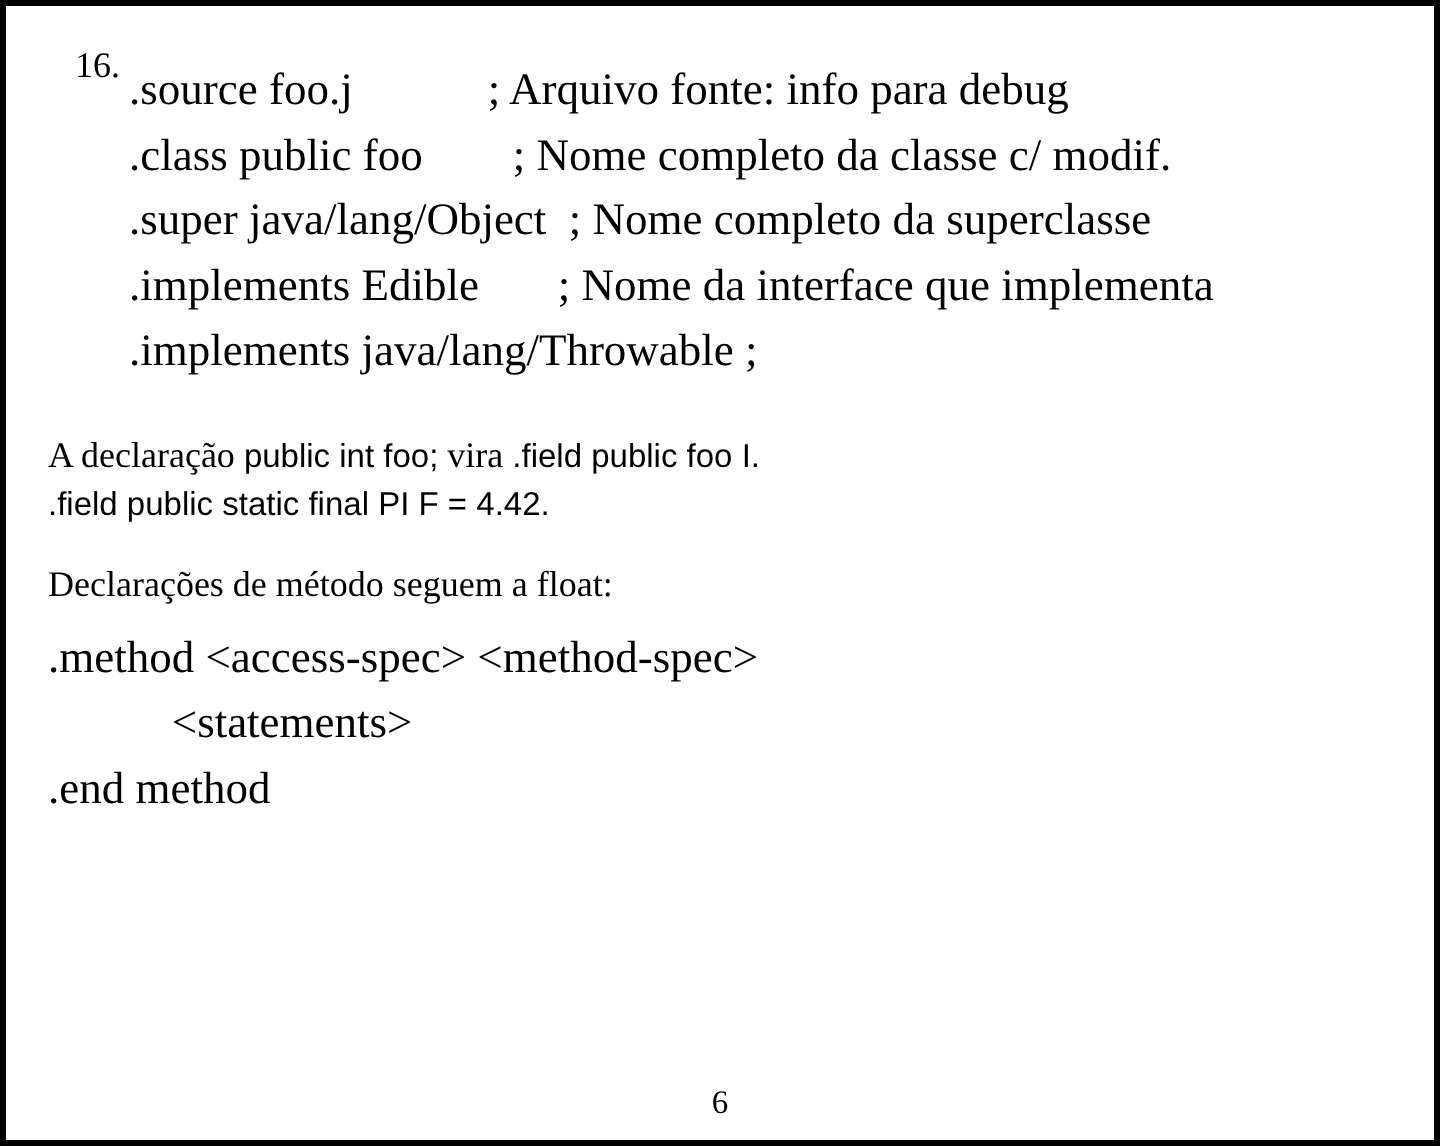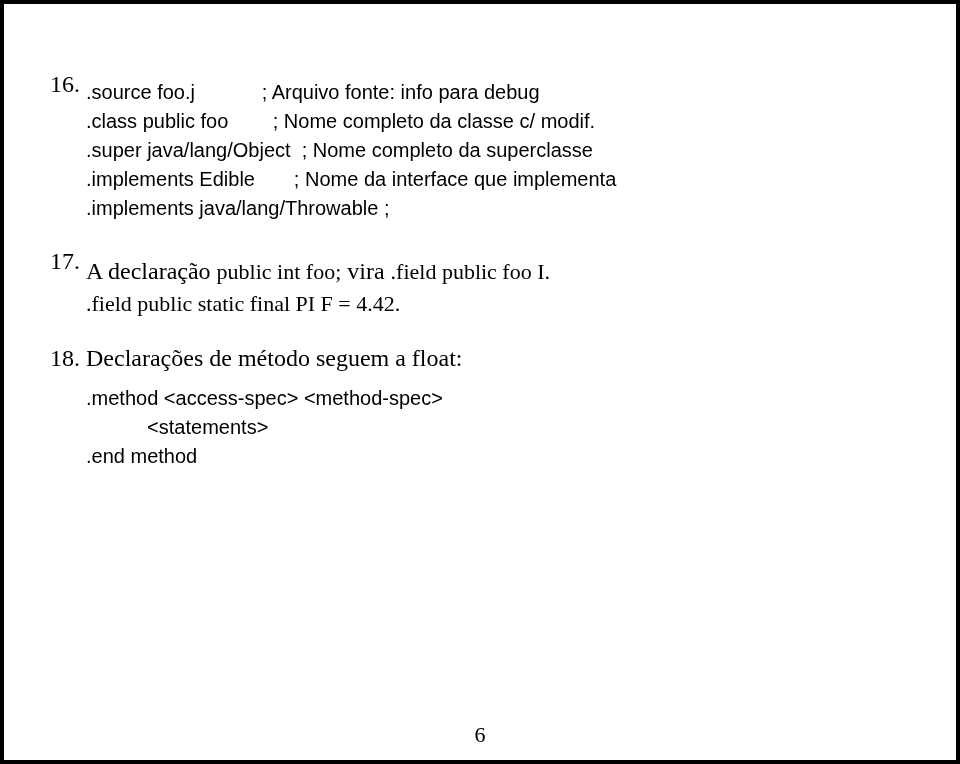--- a/index.html
+++ b/index.html
@@ -15,49 +15,48 @@
     box-sizing: border-box;
     width: 960px;
     height: 764px;
     border: 4px solid #000;
     padding: 24px 28px 16px 28px;
     position: relative;
   }
   .content {
     font-size: 24px;
     line-height: 1.35;
-    margin-top: 40px;
   }
   ol.list {
     list-style: none;
     margin: 0;
     padding: 0;
   }
   ol.list > li {
     display: flex;
     margin-bottom: 22px;
   }
   .num {
     width: 48px;
     flex: 0 0 48px;
     text-align: right;
     padding-right: 6px;
   }
   .body {
     flex: 1 1 auto;
   }
   .code {
-    font-family: Liberation Sans, sans-serif;
-    font-size: 20px;
+    font-family: Liberation Serif, serif;
+    font-size: 30px;
     line-height: 1.45;
     white-space: pre;
     margin-top: 10px;
   }
   .codespan {
-    font-family: Liberation Serif, serif;
+    font-family: Liberation Sans, sans-serif;
     font-size: 22px;
   }
   .pagenum {
     position: absolute;
     bottom: 12px;
     left: 0;
     width: 100%;
     text-align: center;
     font-size: 22px;
   }
@@ -74,33 +73,31 @@
         <div class="body">
           <div class="code">.source foo.j            ; Arquivo fonte: info para debug
 .class public foo        ; Nome completo da classe c/ modif.
 .super java/lang/Object  ; Nome completo da superclasse
 .implements Edible       ; Nome da interface que implementa
 .implements java/lang/Throwable ;</div>
         </div>
       </li>
 
       <li>
-        <div class="num">17.</div>
         <div class="body">
           <div style="margin-top:10px;">
             <span>A declaração </span><span class="codespan">public int foo;</span><span> vira </span><span class="codespan">.field public foo I.</span>
           </div>
           <div>
             <span class="codespan">.field public static final PI F = 4.42.</span><span></span>
           </div>
         </div>
       </li>
 
       <li>
-        <div class="num">18.</div>
         <div class="body">
           <div>Declarações de método seguem a float:</div>
           <div class="code">.method &lt;access-spec&gt; &lt;method-spec&gt;
            &lt;statements&gt;
 .end method</div>
         </div>
       </li>
 
     </ol>
   </div>

